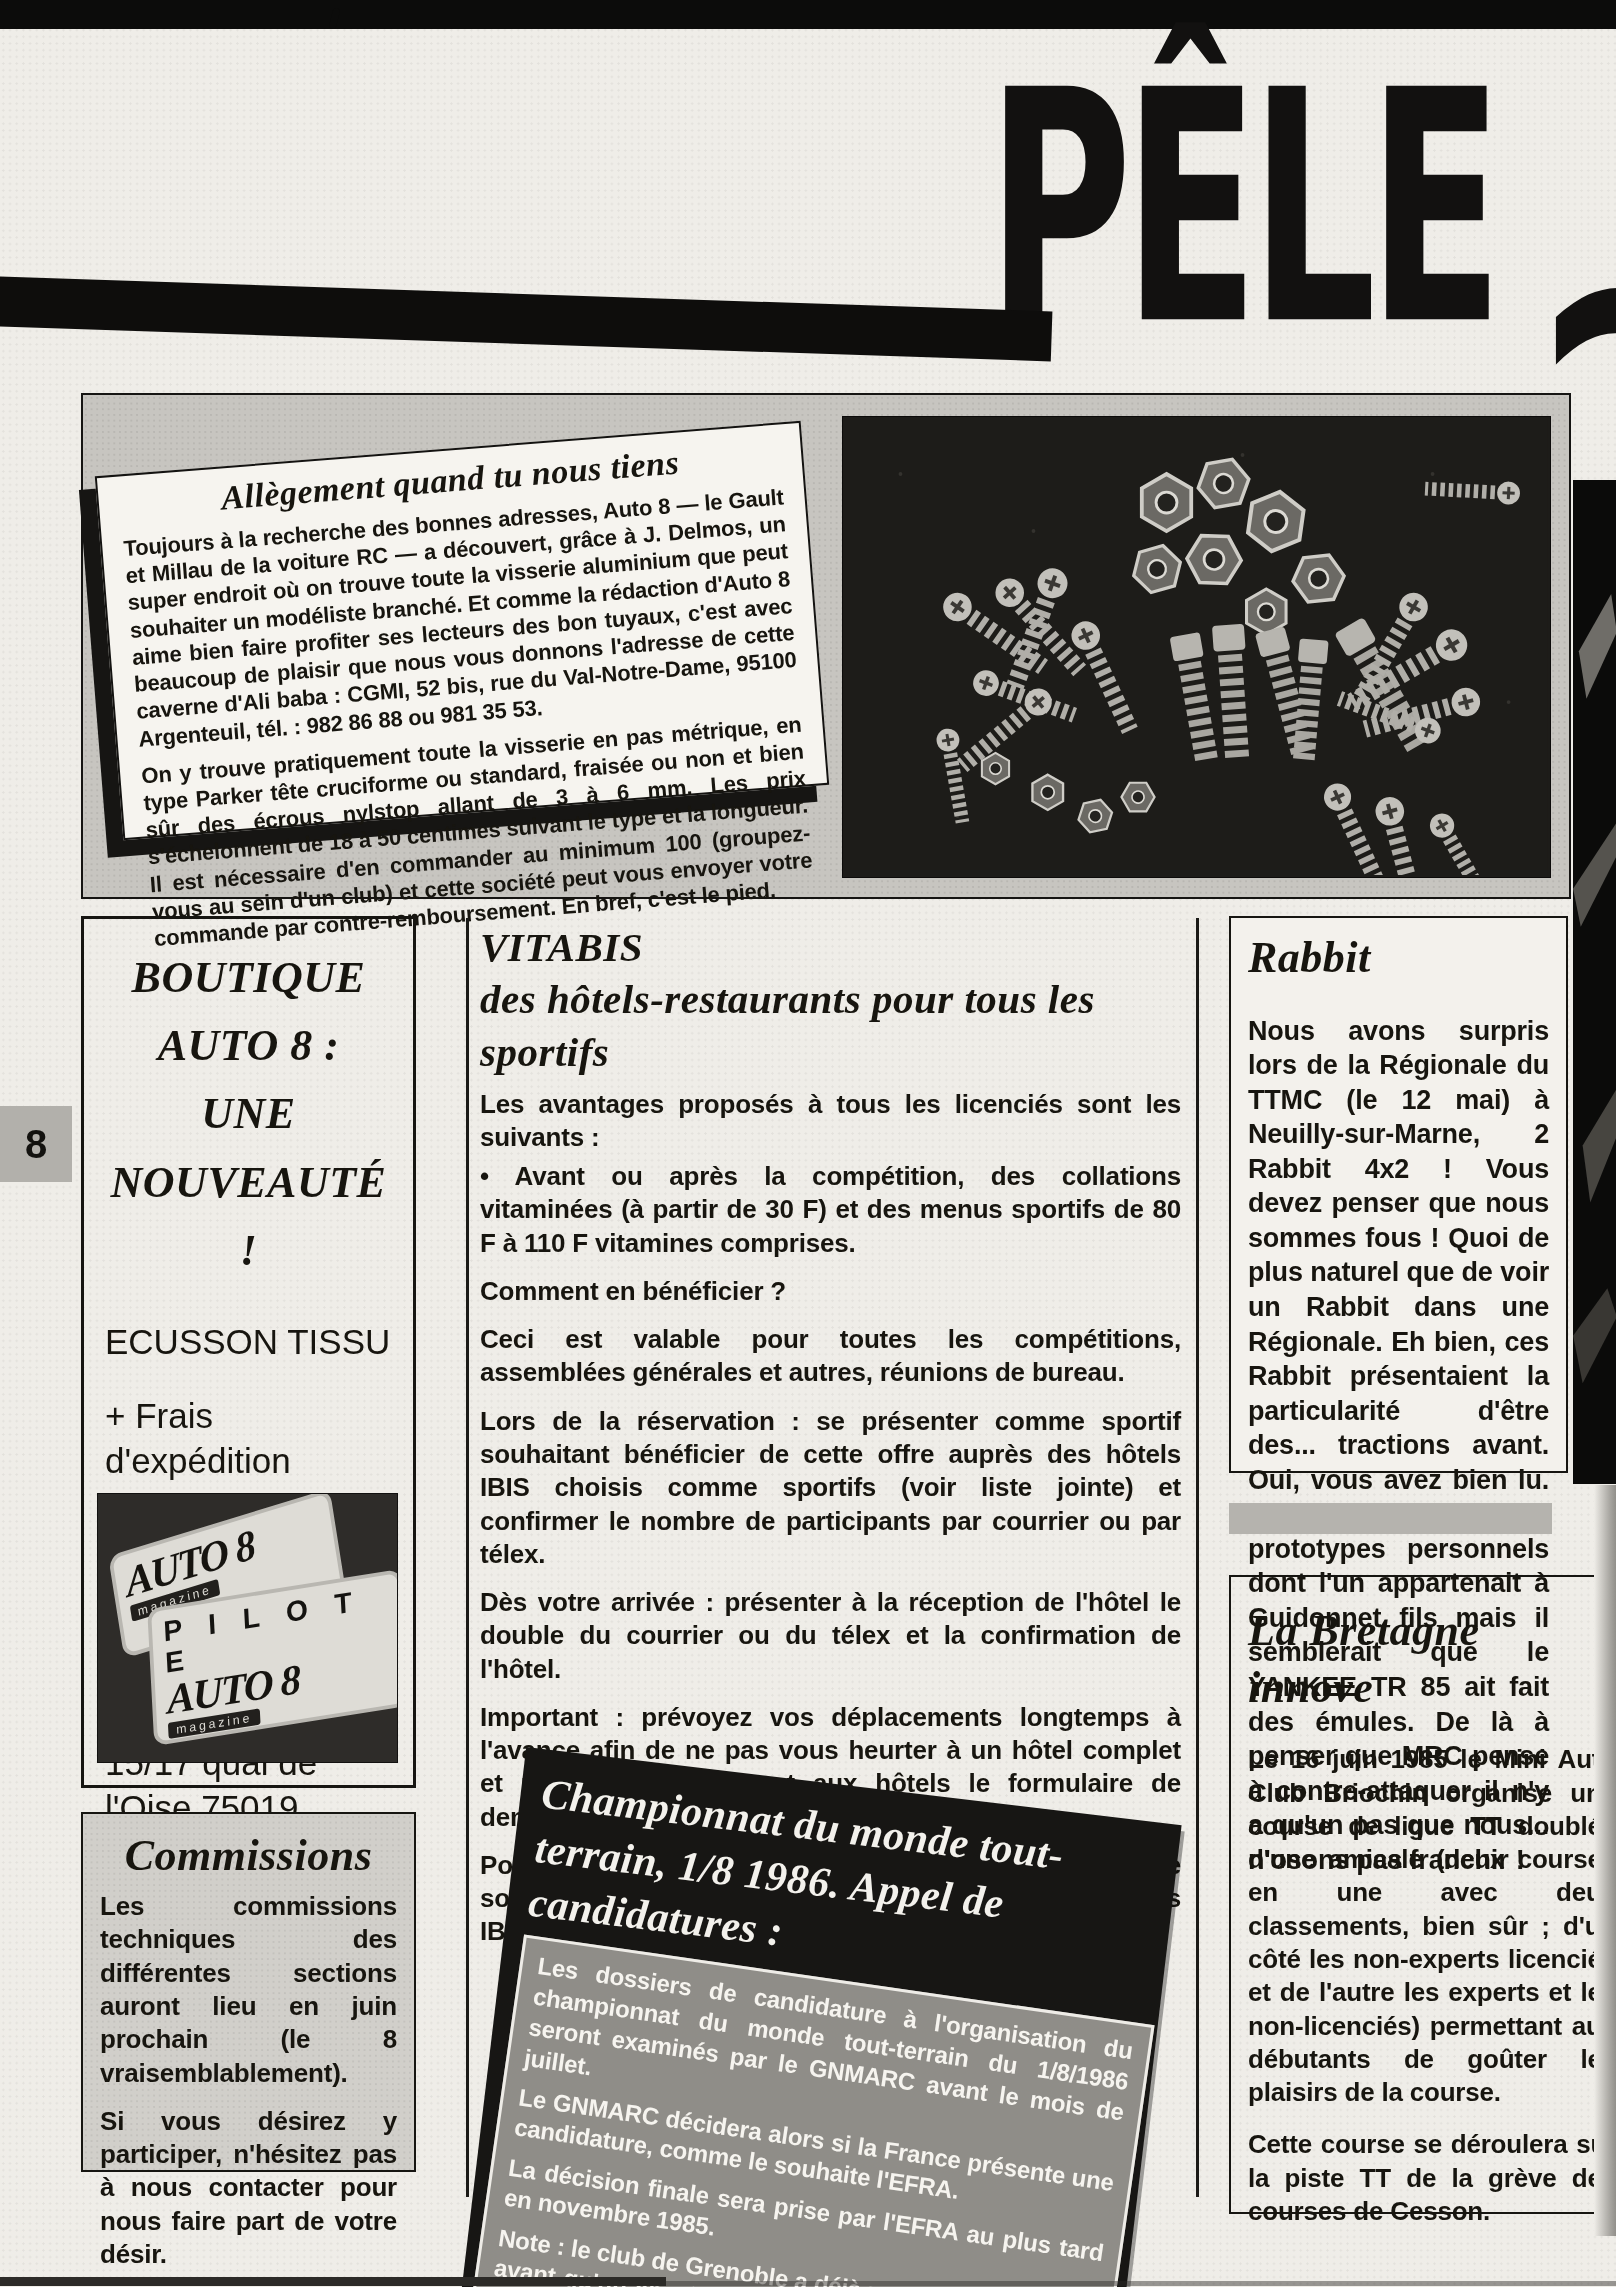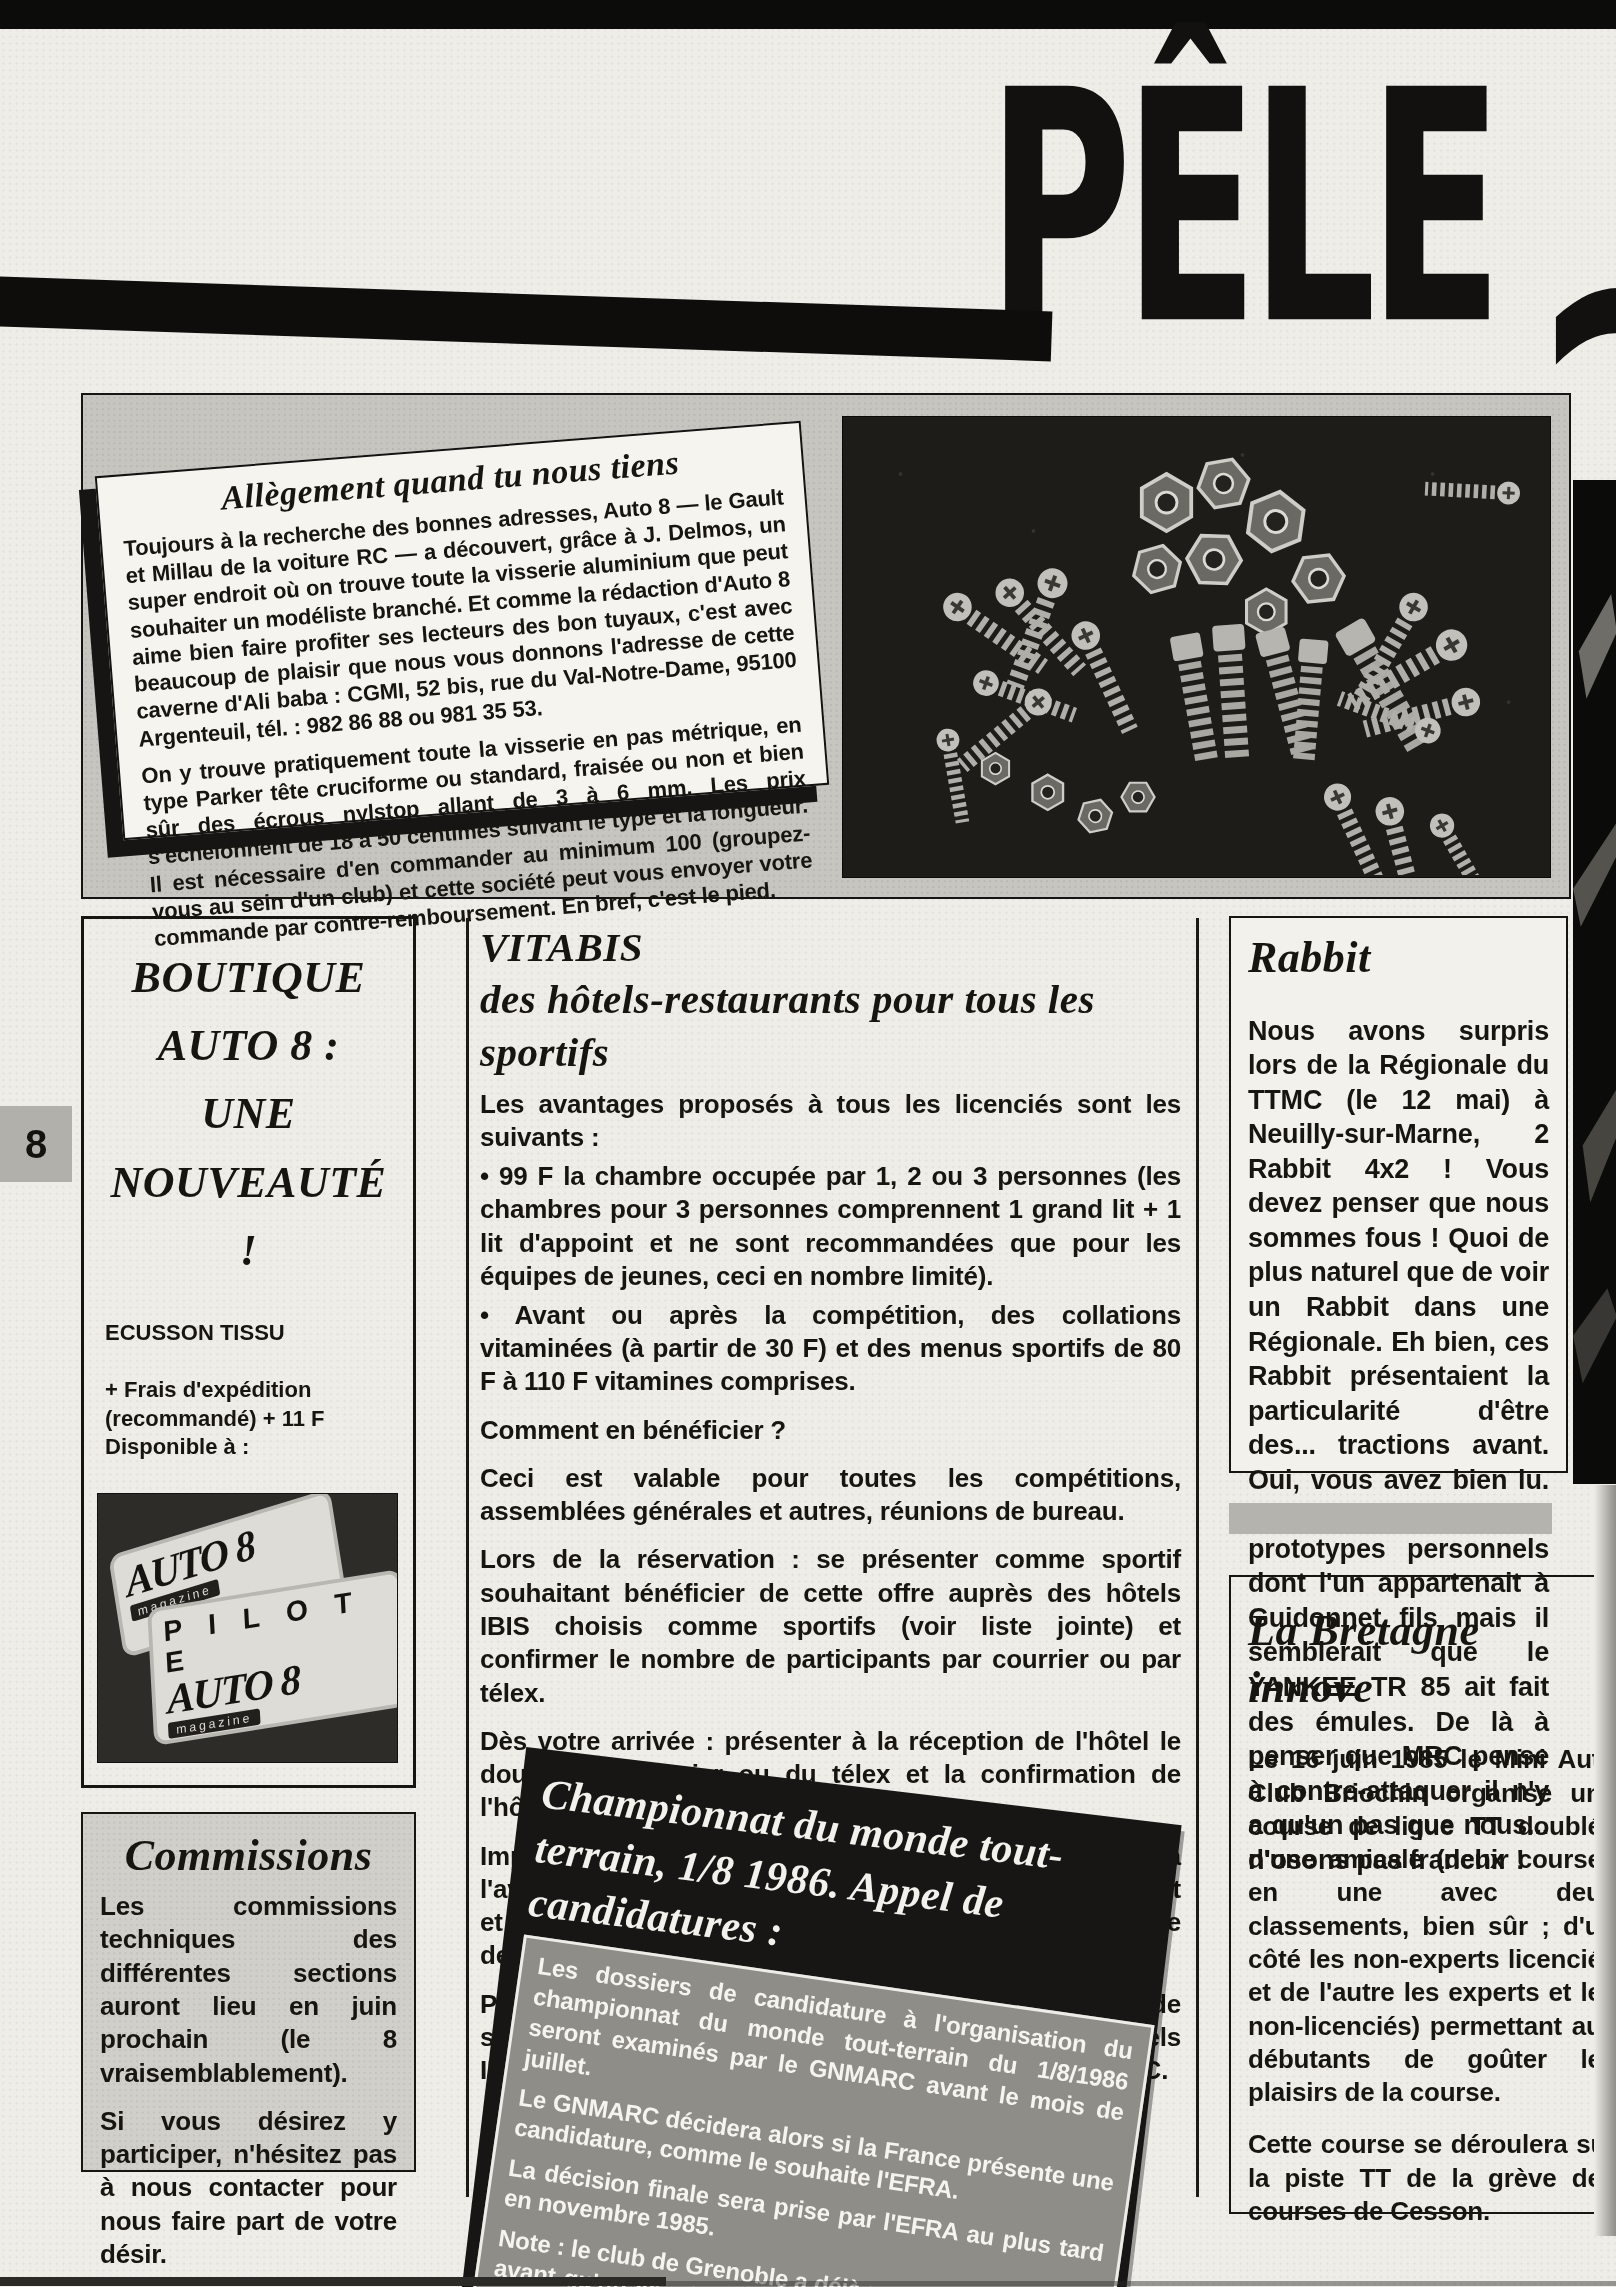--- a/index.html
+++ b/index.html
@@ -47,21 +47,21 @@
   .pagetab{left:0;top:1106px;width:72px;height:76px;background:#b2b0ab;display:flex;align-items:center;justify-content:center;
     font-size:40px;font-weight:bold;color:#13120f;}
   
   .nbox{border:3.8px solid #161511;box-sizing:border-box;}
   .box-title{font-family:"Liberation Serif", serif;font-weight:bold;font-style:italic;font-size:42px;line-height:1.3;letter-spacing:0.5px;}
   .body-text{font-size:26px;font-weight:bold;line-height:1.28;text-align:justify;letter-spacing:-0.2px;}
   .preline{white-space:pre-line;}
   
   .boutique{left:81px;top:916px;width:335px;height:872px;padding:25px 21px;}
   .boutique .box-title{text-align:center;font-size:44px;line-height:1.55;margin-bottom:34px;}
-  .boutique .blk{font-size:22px;font-weight:bold;line-height:1.3;margin-bottom:28.5px;}
+  .boutique .blk{font-size:35px;font-weight:normal;line-height:1.3;margin-bottom:28.5px;}
   .logo-photo{left:13.3px;top:574px;width:301px;height:270px;background:#2e2c29;border:1.9px solid #121110;box-sizing:border-box;overflow:hidden;}
   .sticker{position:absolute;background:#dedcd6;border-radius:9.5px;box-shadow:0 0 0 3.8px #b9b7b1;}
   .sticker-back{left:17px;top:32px;width:205px;height:84px;transform:rotate(-17deg) skewX(-8deg);padding:5.7px 9.5px;}
   .sticker-front{left:55px;top:99px;width:226px;height:118px;transform:rotate(-9deg) skewX(-6deg);padding:5.7px 11.4px;}
   .sticker .big{font-family:"Liberation Serif", serif;font-weight:bold;font-style:italic;font-size:42px;line-height:1;color:#161410;letter-spacing:-1.9px;}
   .sticker .pilote{font-size:28.5px;font-weight:bold;letter-spacing:9.5px;color:#141310;line-height:1.1;}
   .sticker .mag{display:inline-block;background:#22201d;color:#dedcd6;font-size:12.4px;letter-spacing:2.9px;padding:1px 7.6px;border-radius:2.9px;}
   
   .commissions{left:81px;top:1812px;width:335px;height:360px;background:#d1cfca;border:2.9px solid #161511;box-sizing:border-box;padding:13.3px 17px;
     background-image:radial-gradient(circle, rgba(20,20,18,.07) 1px, transparent 1.1px);background-size:5.7px 5.7px;}
@@ -216,21 +216,20 @@
   <p class="body-text">Les commissions techniques des différentes sections auront lieu en juin prochain (le 8 vraisemblablement).</p>
   <p class="body-text">Si vous désirez y participer, n'hésitez pas à nous contacter pour nous faire part de votre désir.</p>
   <p class="body-text">Notre adresse : GNMARC, 9, rue Adélaïde-Lahaye, 93170 Bagnolet, tél. : (1) 361 21 82.</p>
 </div>
 
 <div class="abs vitabis">
   <div class="box-title preline">VITABIS
 des hôtels-restaurants pour tous les
 sportifs</div>
   <p class="body-text">Les avantages proposés à tous les licenciés sont les suivants :</p>
-  <p class="body-text">• 99 F la chambre occupée par 1, 2 ou 3 personnes (les chambres pour 3 personnes comprennent 1 grand lit + 1 lit d'appoint et ne sont recommandées que pour les équipes de jeunes, ceci en nombre limité).</p>
   <p class="body-text">• Avant ou après la compétition, des collations vitaminées (à partir de 30 F) et des menus sportifs de 80 F à 110 F vitamines comprises.</p>
   <p class="body-text spaced">Comment en bénéficier ?</p>
   <p class="body-text spaced">Ceci est valable pour toutes les compétitions, assemblées générales et autres, réunions de bureau.</p>
   <p class="body-text spaced">Lors de la réservation : se présenter comme sportif souhaitant bénéficier de cette offre auprès des hôtels IBIS choisis comme sportifs (voir liste jointe) et confirmer le nombre de participants par courrier ou par télex.</p>
   <p class="body-text spaced">Dès votre arrivée : présenter à la réception de l'hôtel le double du courrier ou du télex et la confirmation de l'hôtel.</p>
   <p class="body-text spaced">Important : prévoyez vos déplacements longtemps à l'avance afin de ne pas vous heurter à un hôtel complet et renvoyez directement aux hôtels le formulaire de demande de réservation donné en annexe.</p>
   <p class="body-text spaced">Pour une bonne course, rien de tel qu'une bonne nuit de sommeil ! Cette formule est valable dans tous les hôtels IBIS à conditions de montrer son affiliation au GNMARC.</p>
 </div>
 
 <div class="abs champ">

